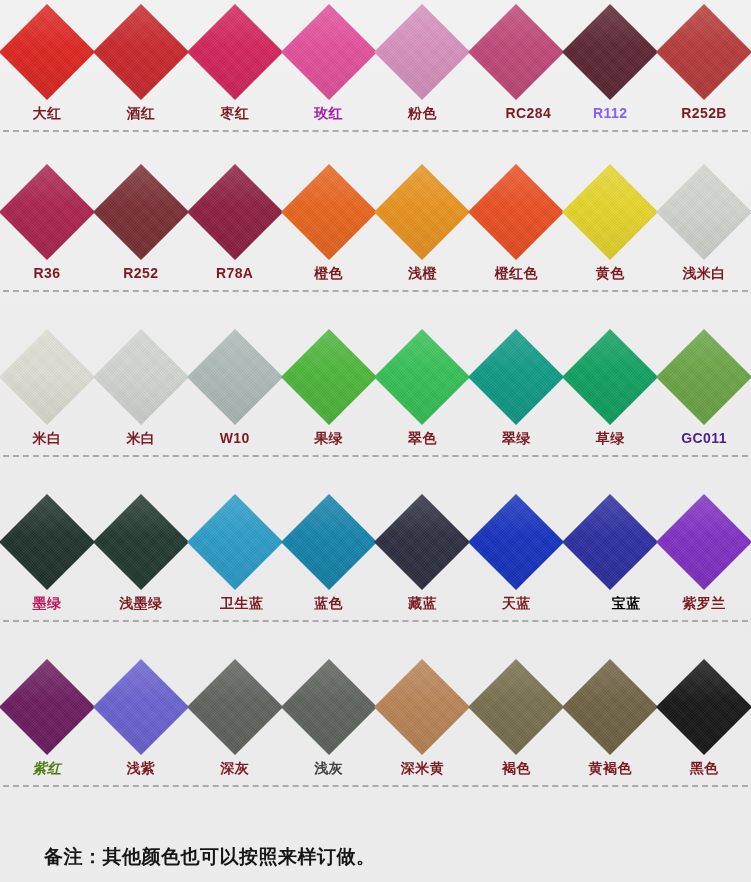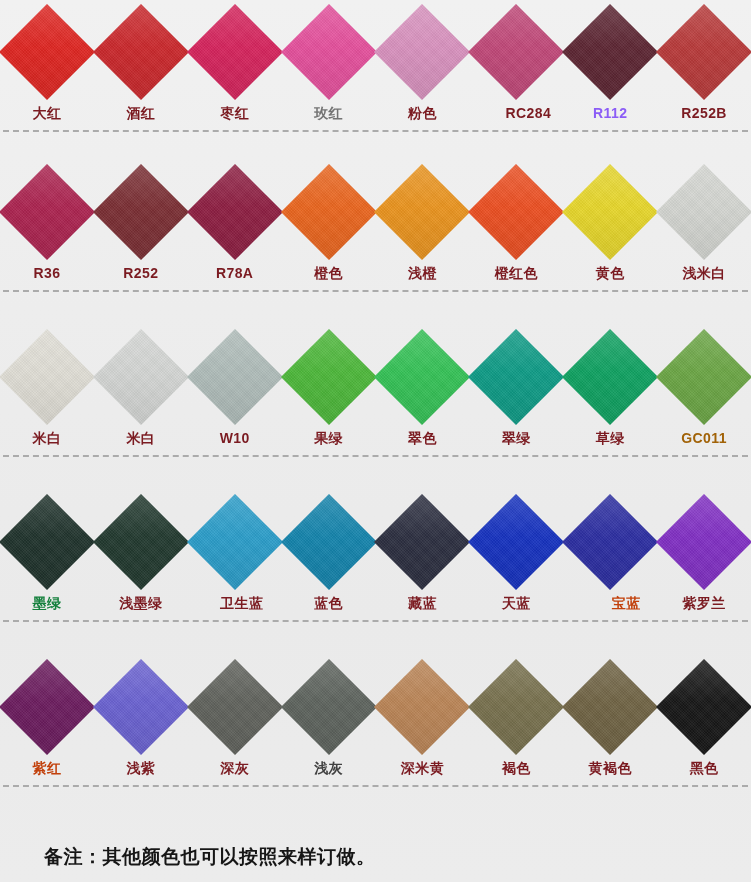--- a/index.html
+++ b/index.html
@@ -146,21 +146,21 @@
         </div>
         <div class="cell-label" style="color: rgb(123, 27, 33);">枣红</div>
       </div>
       <div class="cell">
         <div class="diamond-wrap">
           <div class="diamond" style="background-color: rgb(227, 80, 155);">
               <div class="tex"></div>
               <div class="sheen"></div>
             </div>
         </div>
-        <div class="cell-label" style="color: #737373; text-align: right;">玫红</div>
+        <div class="cell-label" style="color: #a21caf; text-align: right;">玫红</div>
       </div>
       <div class="cell">
         <div class="diamond-wrap">
           <div class="diamond" style="background-color: rgb(215, 145, 189);">
               <div class="tex"></div>
               <div class="sheen"></div>
             </div>
         </div>
         <div class="cell-label" style="color: rgb(123, 27, 33);">粉色</div>
       </div>
@@ -342,38 +342,38 @@
         </div>
         <div class="cell-label" style="color: rgb(123, 27, 33);">草绿</div>
       </div>
       <div class="cell">
         <div class="diamond-wrap">
           <div class="diamond" style="background-color: rgb(107, 165, 69);">
               <div class="tex"></div>
               <div class="sheen"></div>
             </div>
         </div>
-        <div class="cell-label" style="color: #a16207;">GC011</div>
+        <div class="cell-label" style="color: #4c1d95;">GC011</div>
       </div>
     </div>
     <div class="divider-slot">
       <div class="divider" style="border-top-color: rgb(168, 168, 168);"></div>
     </div>
   </div>
 
   <div class="row">
     <div class="swatch-strip">
       <div class="cell">
         <div class="diamond-wrap">
           <div class="diamond" style="background-color: rgb(32, 51, 44);">
               <div class="tex"></div>
               <div class="sheen"></div>
             </div>
         </div>
-        <div class="cell-label" style="color: #15803d;">墨绿</div>
+        <div class="cell-label" style="color: #be185d;">墨绿</div>
       </div>
       <div class="cell">
         <div class="diamond-wrap">
           <div class="diamond" style="background-color: rgb(34, 57, 47);">
               <div class="tex"></div>
               <div class="sheen"></div>
             </div>
         </div>
         <div class="cell-label" style="color: rgb(123, 27, 33);">浅墨绿</div>
       </div>
@@ -413,21 +413,21 @@
         </div>
         <div class="cell-label" style="color: rgb(123, 27, 33);">天蓝</div>
       </div>
       <div class="cell">
         <div class="diamond-wrap">
           <div class="diamond" style="background-color: rgb(44, 46, 160);">
               <div class="tex"></div>
               <div class="sheen"></div>
             </div>
         </div>
-        <div class="cell-label" style="color: #c2410c; margin-left: 32px;">宝蓝</div>
+        <div class="cell-label" style="color: #000000; margin-left: 32px;">宝蓝</div>
       </div>
       <div class="cell">
         <div class="diamond-wrap">
           <div class="diamond" style="background-color: rgb(128, 48, 194);">
               <div class="tex"></div>
               <div class="sheen"></div>
             </div>
         </div>
         <div class="cell-label" style="color: rgb(123, 27, 33);">紫罗兰</div>
       </div>
@@ -439,21 +439,21 @@
 
   <div class="row">
     <div class="swatch-strip">
       <div class="cell">
         <div class="diamond-wrap">
           <div class="diamond" style="background-color: rgb(107, 29, 94);">
               <div class="tex"></div>
               <div class="sheen"></div>
             </div>
         </div>
-        <div class="cell-label" style="color: #c2410c;">紫红</div>
+        <div class="cell-label" style="color: #4d7c0f; font-style: italic;">紫红</div>
       </div>
       <div class="cell">
         <div class="diamond-wrap">
           <div class="diamond" style="background-color: rgb(106, 98, 207);">
               <div class="tex"></div>
               <div class="sheen"></div>
             </div>
         </div>
         <div class="cell-label" style="color: rgb(123, 27, 33);">浅紫</div>
       </div>

